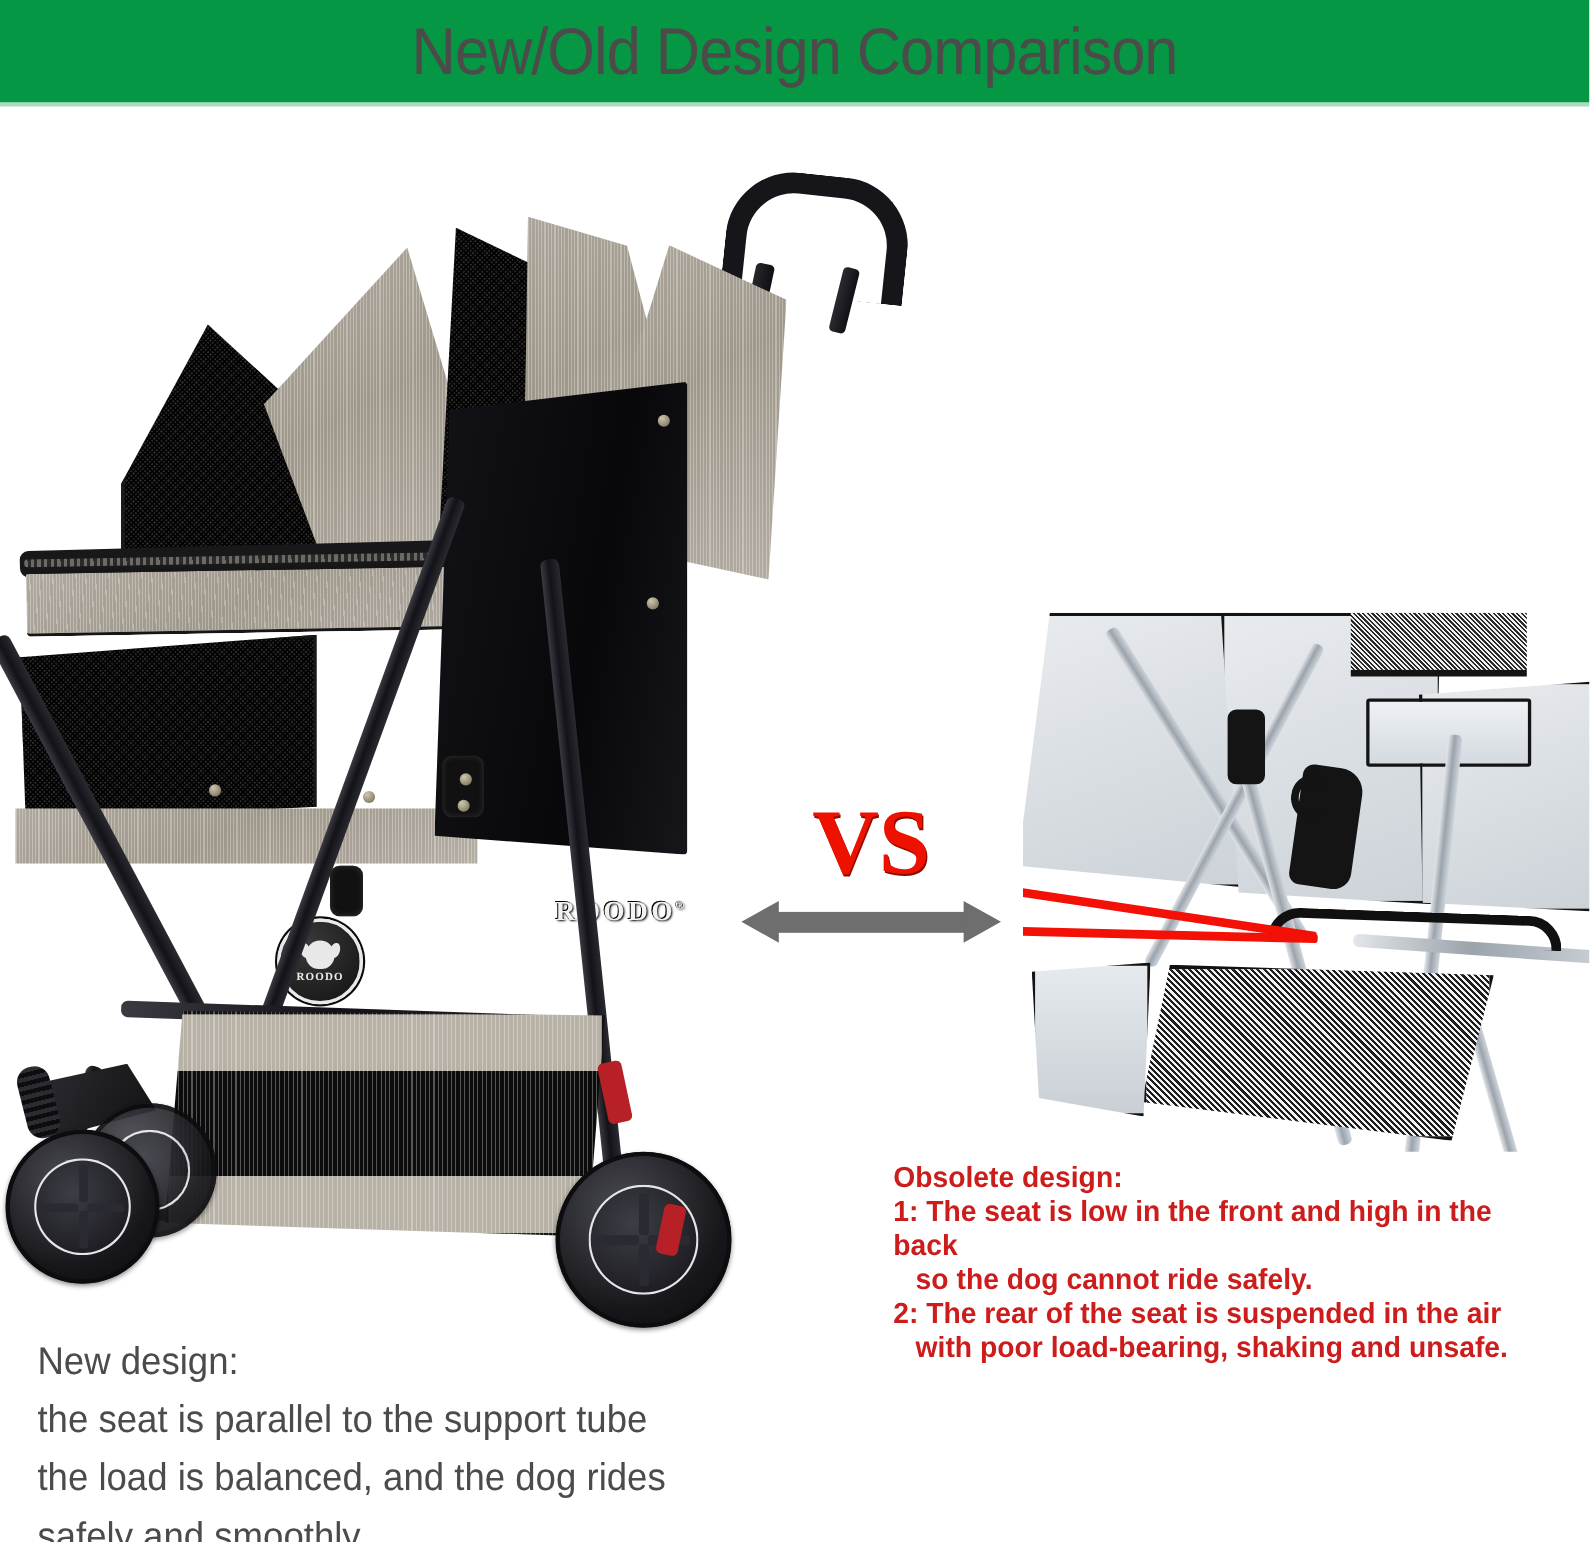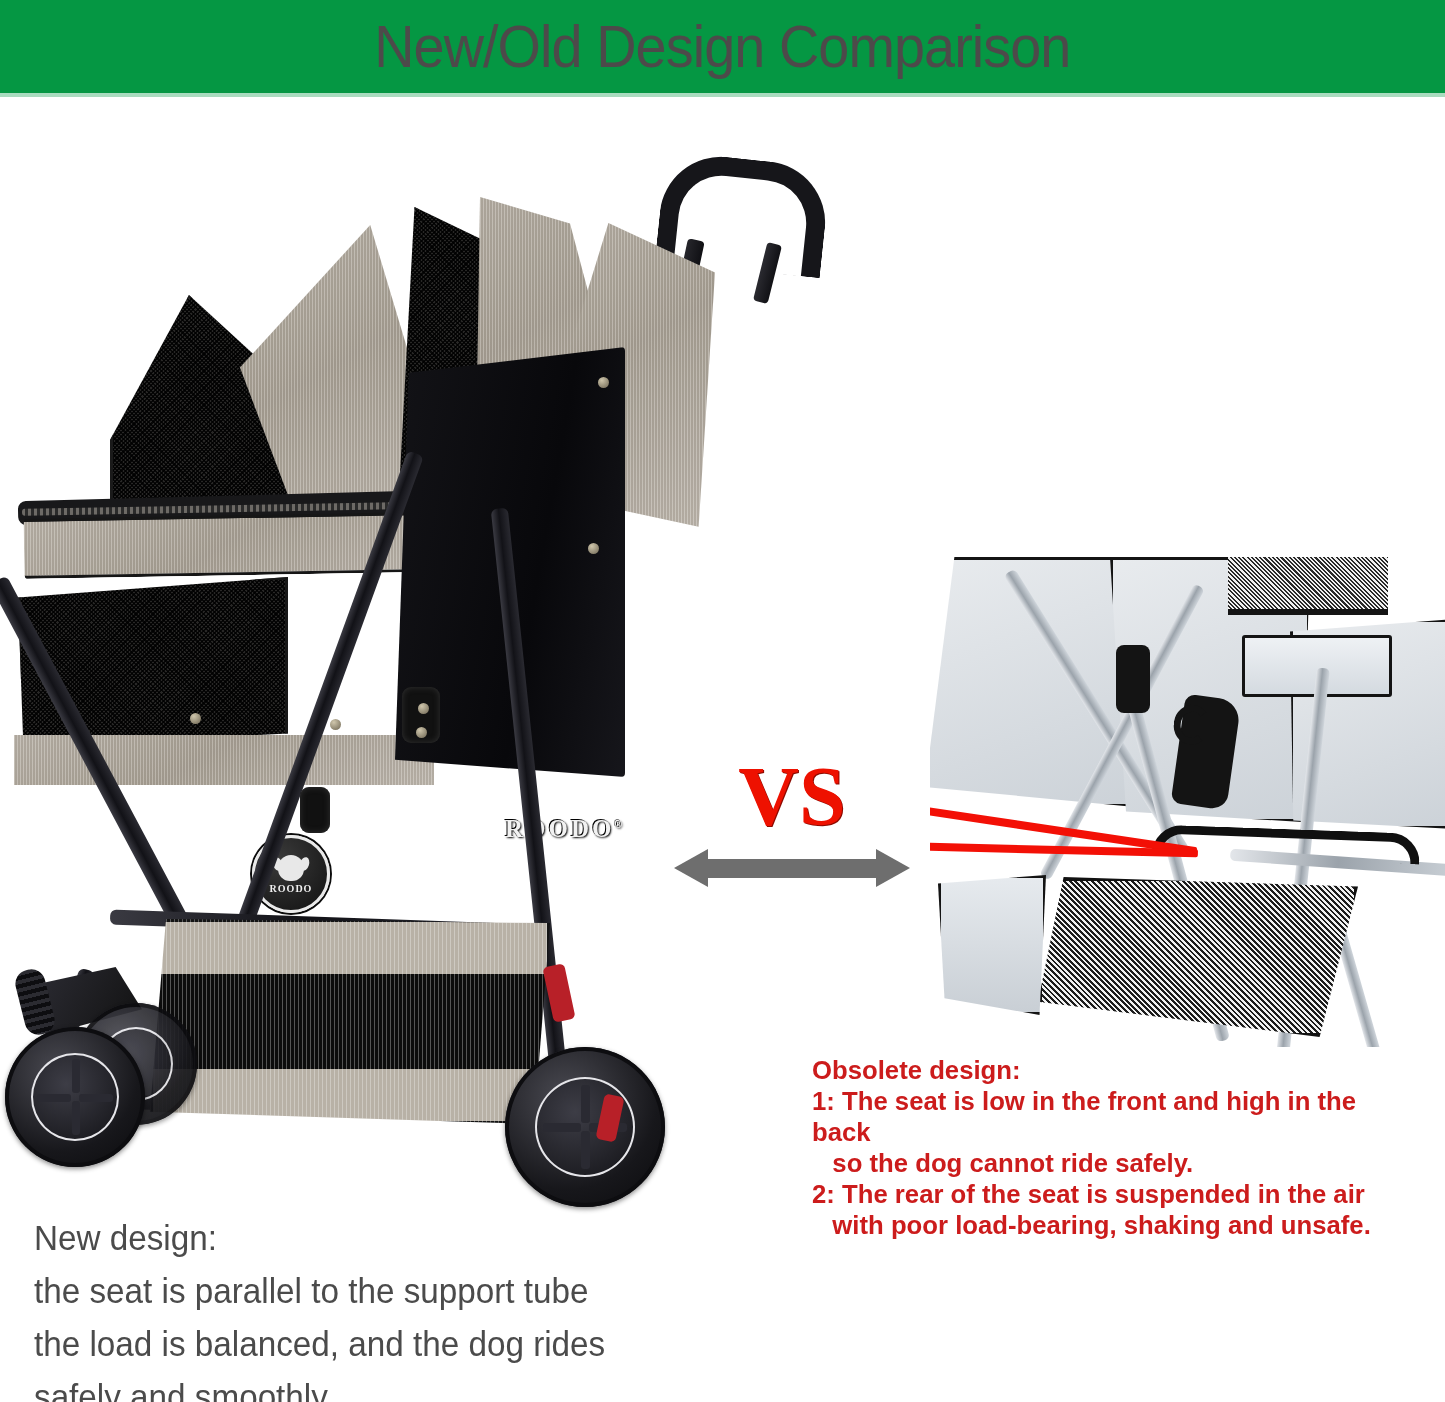--- a/index.html
+++ b/index.html
@@ -143,21 +143,21 @@
   .b2{left:600px;top:948px;width:20px;height:46px;transform:rotate(12deg);}
 
   .spring{position:absolute;left:20px;top:822px;width:30px;height:66px;
           background:repeating-linear-gradient(180deg,#2b2b31 0 4px,#0d0d10 4px 8px);
           border-radius:14px;transform:rotate(-14deg);}
   .footplate{position:absolute;left:22px;top:820px;width:120px;height:68px;
              background:linear-gradient(120deg,#2e2e36,#111);
              clip-path:polygon(0% 30%,78% 0%,100% 62%,20% 100%);}
 
   
-  .vs-block{position:absolute;left:672px;top:658px;width:240px;height:150px;}
+  .vs-block{position:absolute;left:672px;top:628px;width:240px;height:150px;}
   .vs-text{position:absolute;left:0;top:0;width:240px;text-align:center;
            font-family:"Liberation Serif",serif;font-size:84px;font-weight:700;
            color:#ee1100;line-height:1;text-shadow:1px 1px 0 #8d0a00;}
   .arrow-bar{position:absolute;left:34px;top:104px;width:172px;height:19px;
              background:#6e6e6e;}
   .arrow-l{position:absolute;left:2px;top:94px;width:0;height:0;
            border-top:19px solid transparent;border-bottom:19px solid transparent;
            border-right:34px solid #6e6e6e;}
   .arrow-r{position:absolute;left:204px;top:94px;width:0;height:0;
            border-top:19px solid transparent;border-bottom:19px solid transparent;

